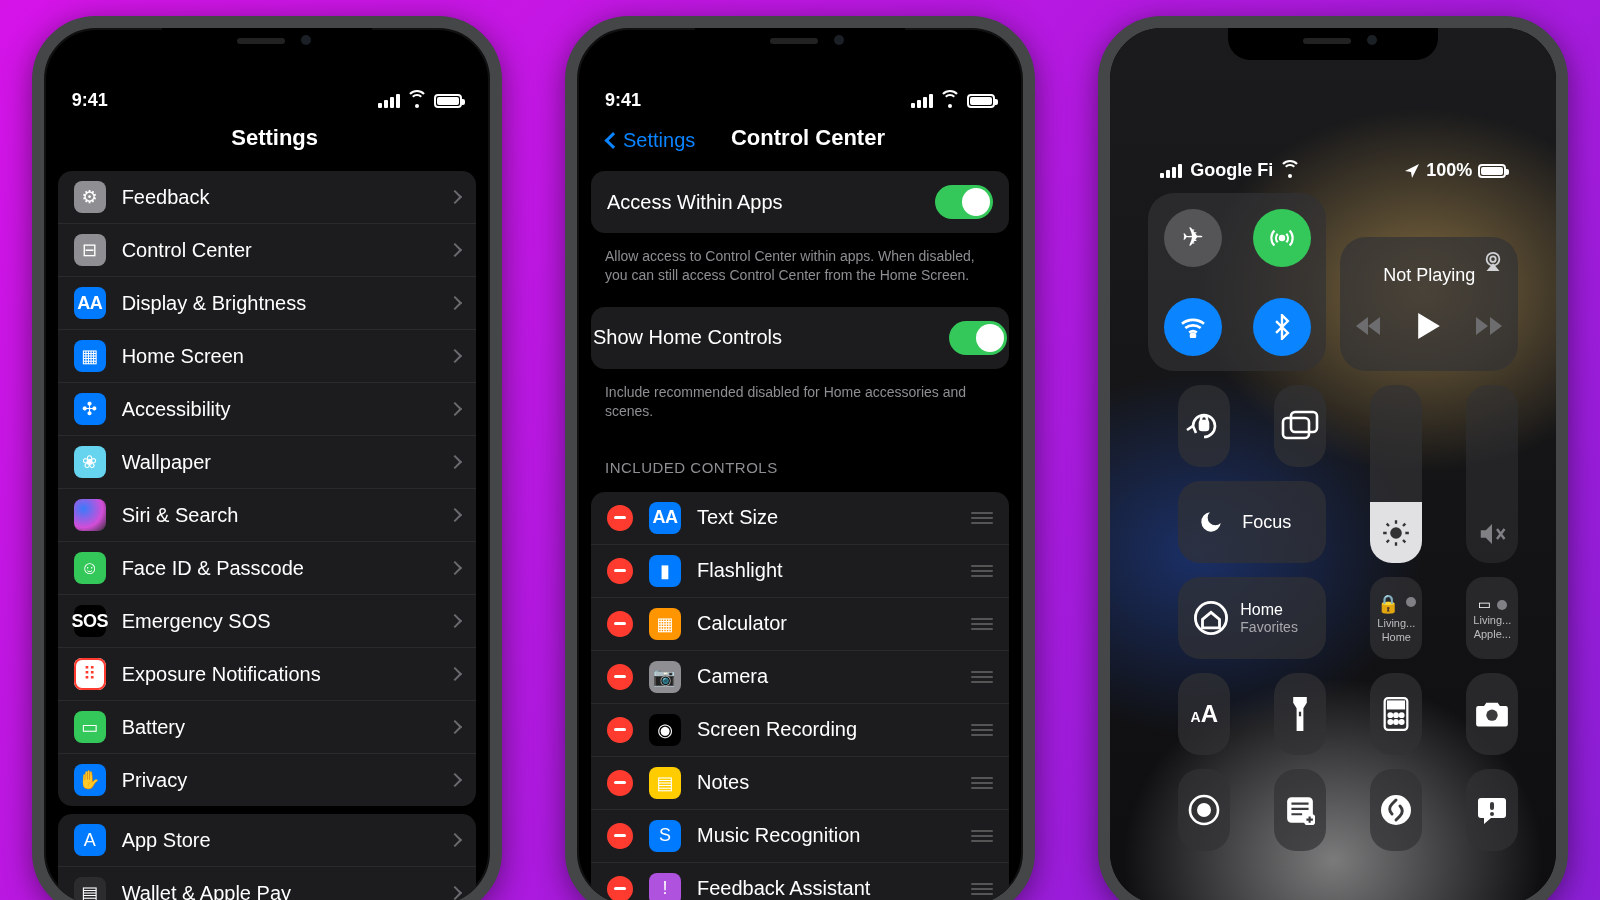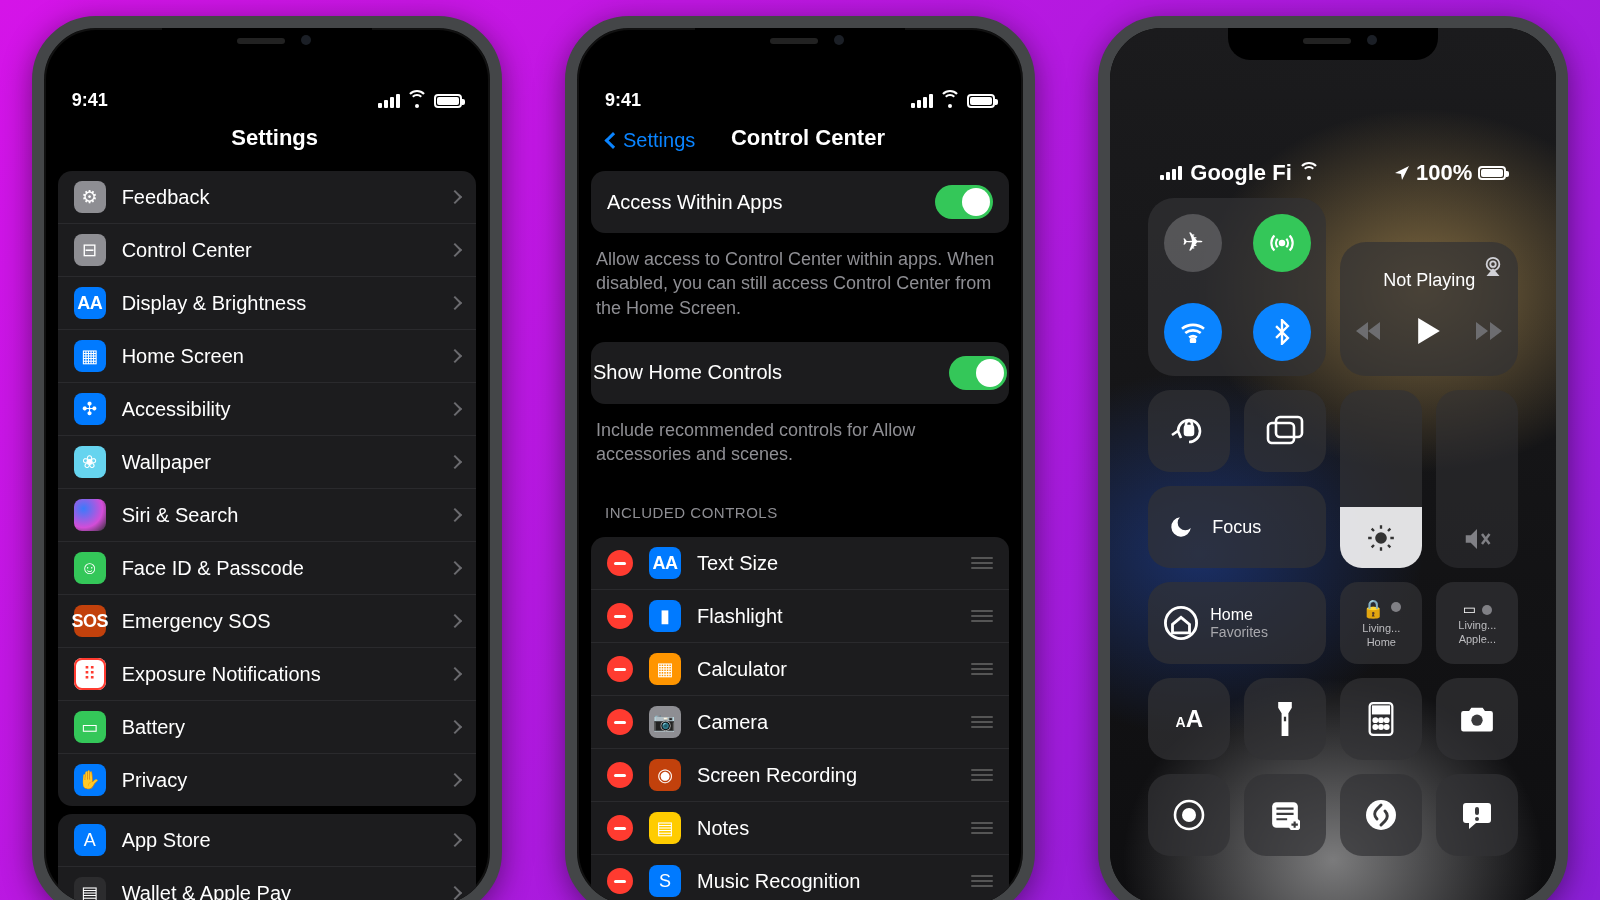--- a/index.html
+++ b/index.html
@@ -72,21 +72,21 @@
   .wifi::before, .wifi::after {
     content:""; position:absolute; left:50%; transform:translateX(-50%);
     border:2px solid #fff; border-radius:50%; border-color:#fff transparent transparent;
   }
   .wifi::before{width:18px;height:18px;top:-4px}
   .wifi::after{width:10px;height:10px;top:0}
   .wifi-dot{position:absolute;bottom:0;left:50%;transform:translateX(-50%);width:4px;height:4px;background:#fff;border-radius:50%}
   .battery { width: 28px; height: 14px; border:2px solid #fff; border-radius:4px; position:relative; }
   .battery::after{content:"";position:absolute;right:-5px;top:3px;width:3px;height:6px;background:#fff;border-radius:0 2px 2px 0}
   .battery-fill{position:absolute;inset:1px;background:#fff;border-radius:2px;}
-  .status-bar.cc { padding-top: 88px; font-size: 22px; color: #fff; }
+  .status-bar.cc { padding-top: 88px; font-size: 18px; color: #fff; }
   .status-bar.cc .left{display:flex;align-items:center;gap:8px}
 
   
   .nav { text-align: center; padding: 8px 12px 12px; position: relative; font-size: 22px; font-weight: 700; margin-left: 16px; }
   .nav .back { position: absolute; left: 14px; top: 50%; transform: translateY(-50%); color:#0a84ff; font-size:20px; font-weight:500; display:flex; align-items:center; gap:4px;}
   .chev-left { display:inline-block; width:12px; height:12px; border-left:3px solid #0a84ff; border-bottom:3px solid #0a84ff; transform:rotate(45deg);}
 
   
   .group {
     margin: 8px 14px;
@@ -110,29 +110,29 @@
   .row .label { flex:1; font-size: 20px; font-weight: 400; }
   .row .chev { width:10px;height:10px;border-right:2px solid #6b6b6f;border-top:2px solid #6b6b6f;transform:rotate(45deg);}
   .row .grip { display:flex; flex-direction:column; gap:3px; }
   .row .grip span { width:22px; height:2px; background:#555; display:block; border-radius:1px;}
   .minus { width:26px;height:26px;background:#ff3b30;border-radius:50%;display:flex;align-items:center;justify-content:center;flex:none;}
   .minus::before{content:"";width:12px;height:3px;background:#fff;border-radius:2px;}
 
   .toggle { width:58px;height:34px;background:#34c759;border-radius:17px;position:relative;flex:none;}
   .toggle::after{content:"";position:absolute;right:3px;top:3px;width:28px;height:28px;background:#fff;border-radius:50%;}
 
-  .group-caption { font-size:18px; color:#8e8e93; padding: 6px 19px 14px; line-height:1.35;}
+  .group-caption { font-size:14px; color:#8e8e93; padding: 6px 28px 14px; line-height:1.35;}
   .section-header { font-size:15px; color:#8e8e93; padding: 24px 28px 8px; text-transform: uppercase; letter-spacing: .5px; }
 
   
   .ic-gray{background:#8e8e93}
   .ic-blue{background:#007aff}
   .ic-cyan{background:#66d4ef}
   .ic-green{background:#34c759}
-  .ic-red{background:#c2410c}
+  .ic-red{background:#000000}
   .ic-orange{background:#ff9500}
   .ic-yellow{background:#ffcc00}
   .ic-purple{background:#af52de}
   .ic-siri{background:radial-gradient(circle at 30% 30%,#3a7bfb,#d34dd8 60%,#2c2c2e)}
   .ic-dark{background:#2c2c2e}
 
   .ic-txt{font-weight:700;font-size:12px;letter-spacing:-.5px}
 
   
   .cc-bg {
@@ -150,20 +150,21 @@
     grid-template-columns: repeat(4, 82px);
     grid-auto-rows: 82px;
     gap: 14px;
     justify-content: center;
   }
   .tile {
     background: rgba(50,50,52,.7);
     border-radius: 22px;
     display:flex; align-items:center; justify-content:center;
     color:#fff;
+    margin-left:30px;
   }
   .tile.dim { background: rgba(50,50,52,.55); color:#aaa; }
   .span2 { grid-column: span 2; }
   .rspan2 { grid-row: span 2; }
   .tile .col { display:flex; flex-direction:column; align-items:center; gap:2px; font-size:13px; }
   .mini { border-radius: 18px; }
   .cc-quad {
     grid-column: span 2; grid-row: span 2;
     background: rgba(50,50,52,.7);
     border-radius: 26px;
@@ -341,21 +342,21 @@
       </div>
     </div>
     <div class="group-caption">Allow access to Control Center within apps. When disabled, you can still access Control Center from the Home Screen.</div>
 
     <div class="group">
       <div class="row" style="padding:14px 2px">
         <span class="label">Show Home Controls</span>
         <span class="toggle"></span>
       </div>
     </div>
-    <div class="group-caption">Include recommended controls for Allow accessories and scenes.</div>
+    <div class="group-caption">Include recommended disabled for Home accessories and scenes.</div>
 
     <div class="section-header">INCLUDED CONTROLS</div>
     <div class="group" id="p2-included">
         <div class="row">
           <span class="minus"></span>
           <span class="icon ic-blue ic-txt">AA</span>
           <span class="label">Text Size</span>
           <span class="grip">
             <span></span>
             <span></span>

